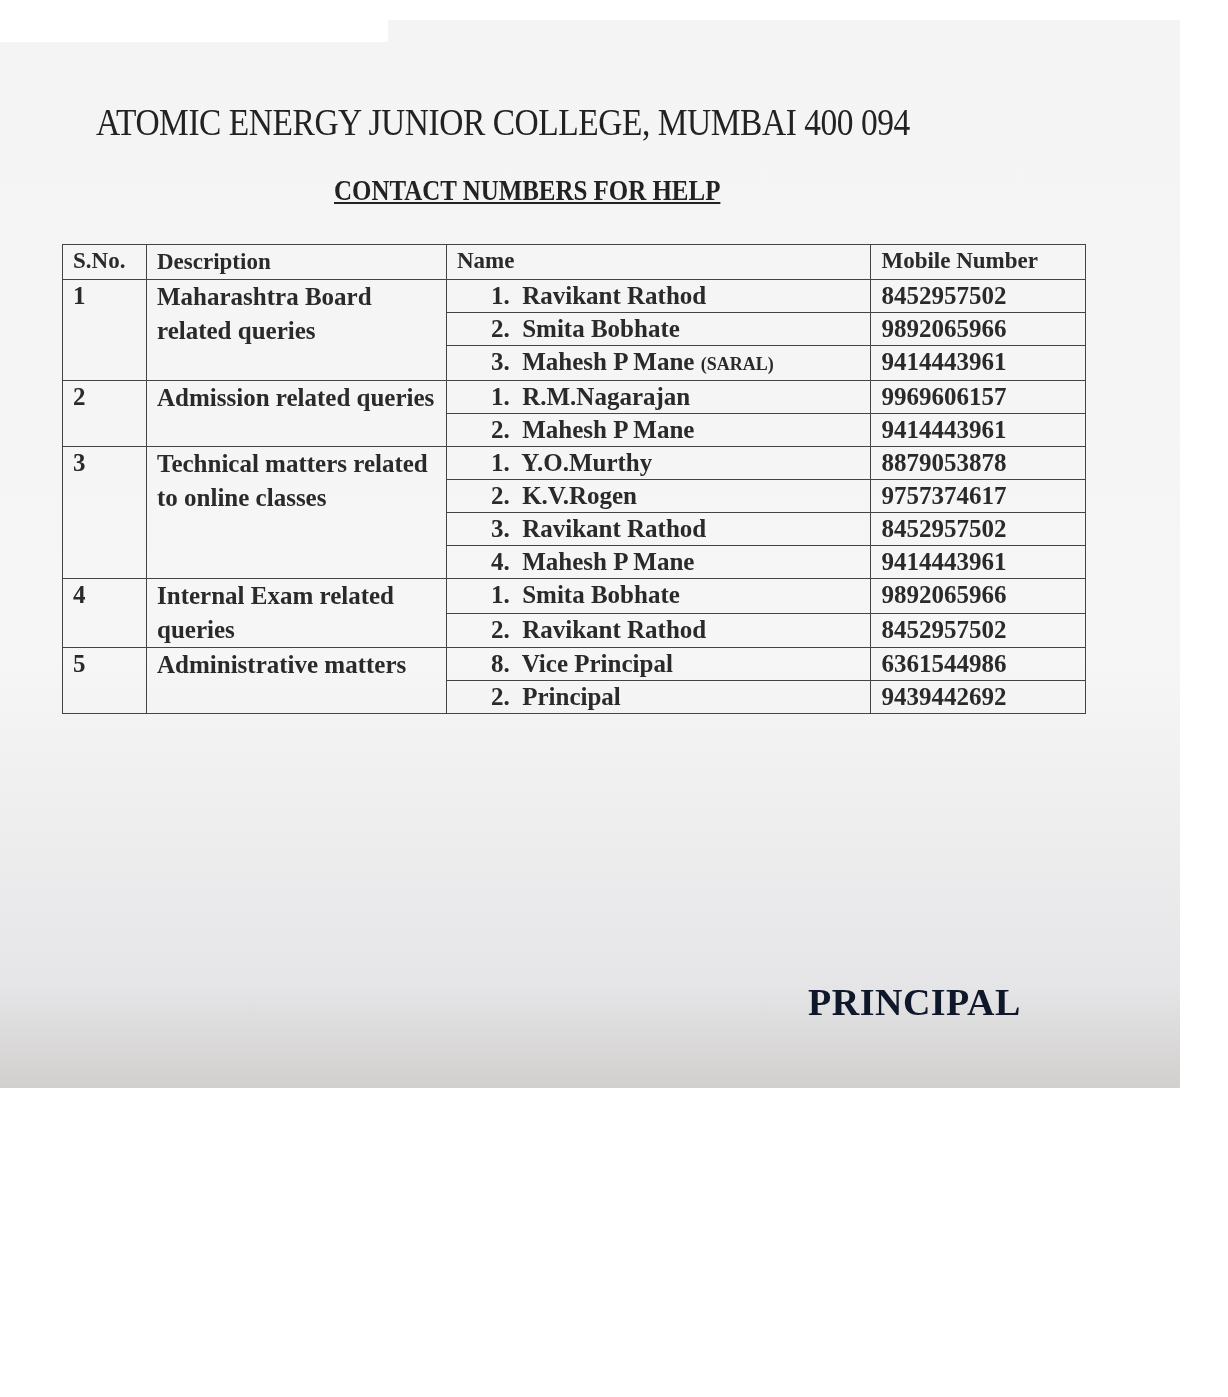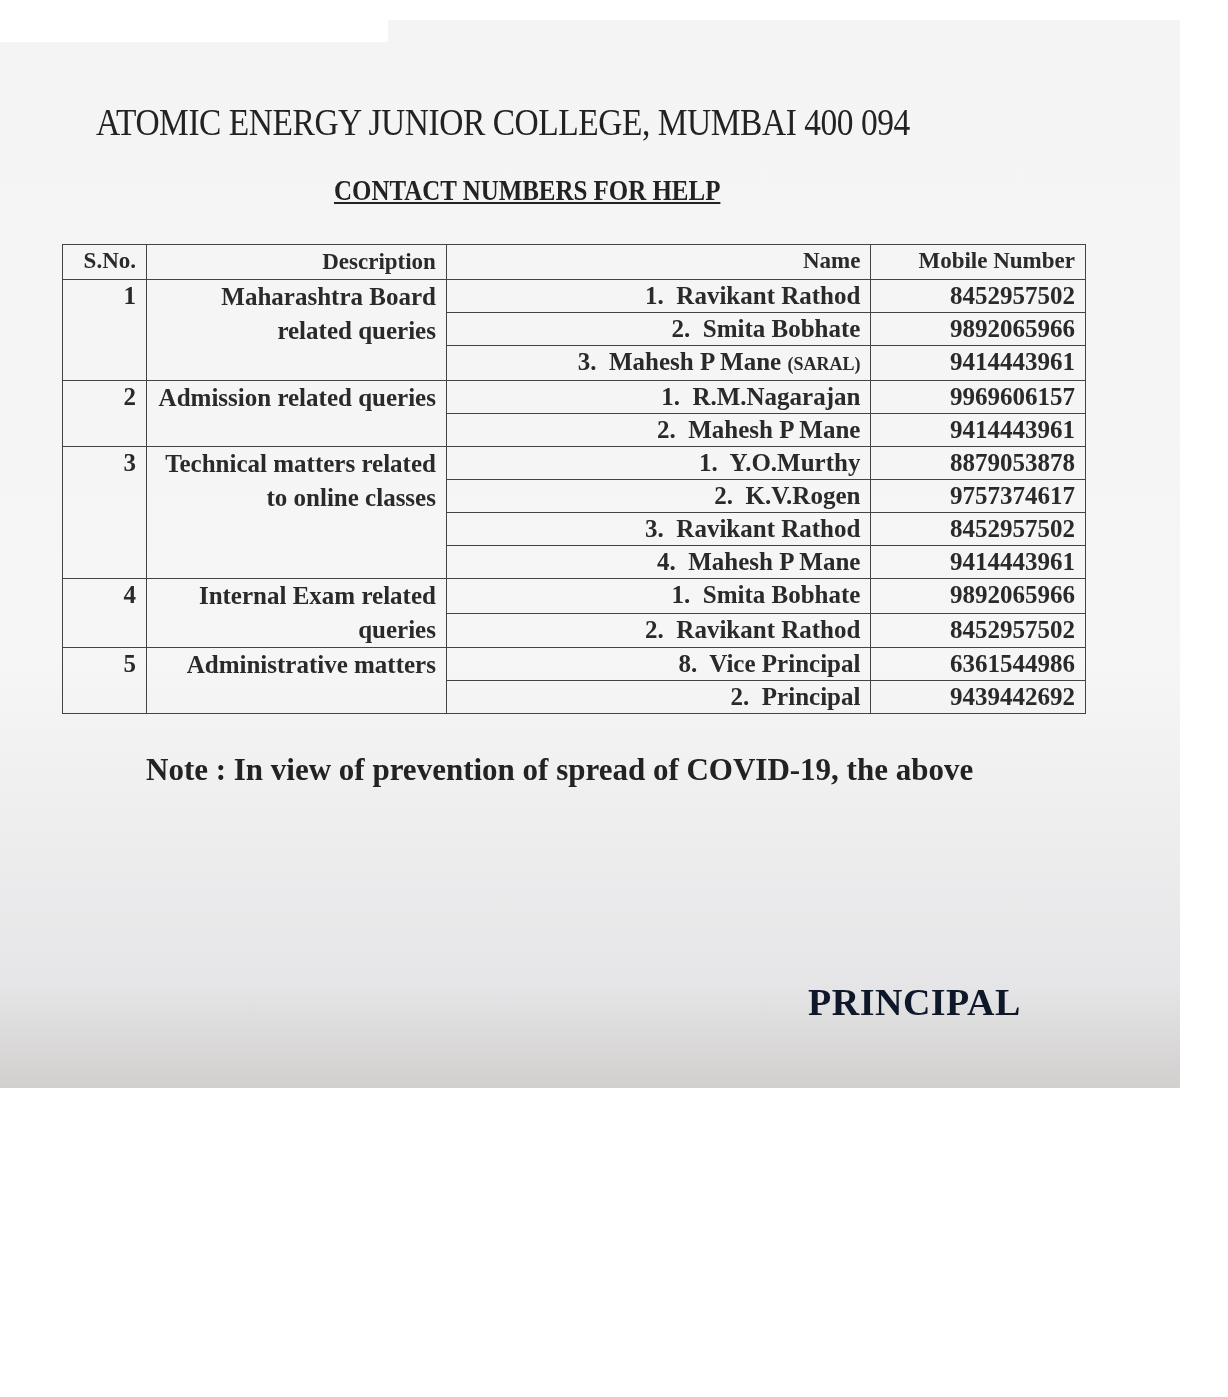--- a/index.html
+++ b/index.html
@@ -8,21 +8,21 @@
     position:absolute; left:0; top:20px; width:1180px; height:1068px;
     background: linear-gradient(180deg, #f4f4f4 0%, #f6f6f6 60%, #e6e6e8 90%, #d2cfce 100%);
   }
   .paper-topleft { position:absolute; left:0; top:20px; width:388px; height:22px; background:#ffffff; }
   .title { position:absolute; left:96px; top:100px; font-size:38px; letter-spacing:-0.5px; transform:scaleX(0.88); transform-origin:left top; white-space:nowrap; color:#222; }
   .subtitle { position:absolute; left:334px; top:174px; font-size:29px; font-weight:bold; text-decoration:underline; transform:scaleX(0.86); transform-origin:left top; white-space:nowrap; color:#222; }
   table.contacts {
     position:absolute; left:62px; top:244px; width:1024px;
     border-collapse:collapse; font-size:25px; font-weight:bold; color:#2a2a2a;
   }
-  table.contacts td, table.contacts th { border:1.5px solid #444; padding:0 10px; vertical-align:top; text-align:right; height:32px; line-height:32px; font-weight:bold; }
+  table.contacts td, table.contacts th { border:1.5px solid #444; padding:0 10px; vertical-align:top; text-align:left; height:32px; line-height:32px; font-weight:bold; }
   table.contacts th { font-size:23px; }
   .col-sno { width:64px; }
   .col-desc { width:290px; line-height:34px !important; }
   .col-name { width:384px; padding-left:44px !important; }
   .col-mobile { width:200px; }
   .saral { font-size:18px; }
   .note { position:absolute; left:146px; top:748px; font-size:31px; font-weight:bold; line-height:43px; color:#222; width:900px; }
   .note .line2, .note .line3 { display:block; padding-left:88px; }
   .signature { position:absolute; left:808px; top:980px; font-size:38px; font-weight:bold; color:#0f172a; letter-spacing:0.5px; }
 </style>
@@ -104,16 +104,15 @@
         <td class="col-mobile">6361544986</td>
       </tr>
       <tr>
         <td class="col-name"><span style="white-space: pre;">2.  Principal</span></td>
         <td class="col-mobile">9439442692</td>
       </tr>
     </tbody>
 </table>
 
 <div class="note">
-  <span class="line1">Note : In view of prevention of spread of COVID-19, the above</span>
 </div>
 
 <div class="signature">PRINCIPAL</div>
 
 </body></html>

